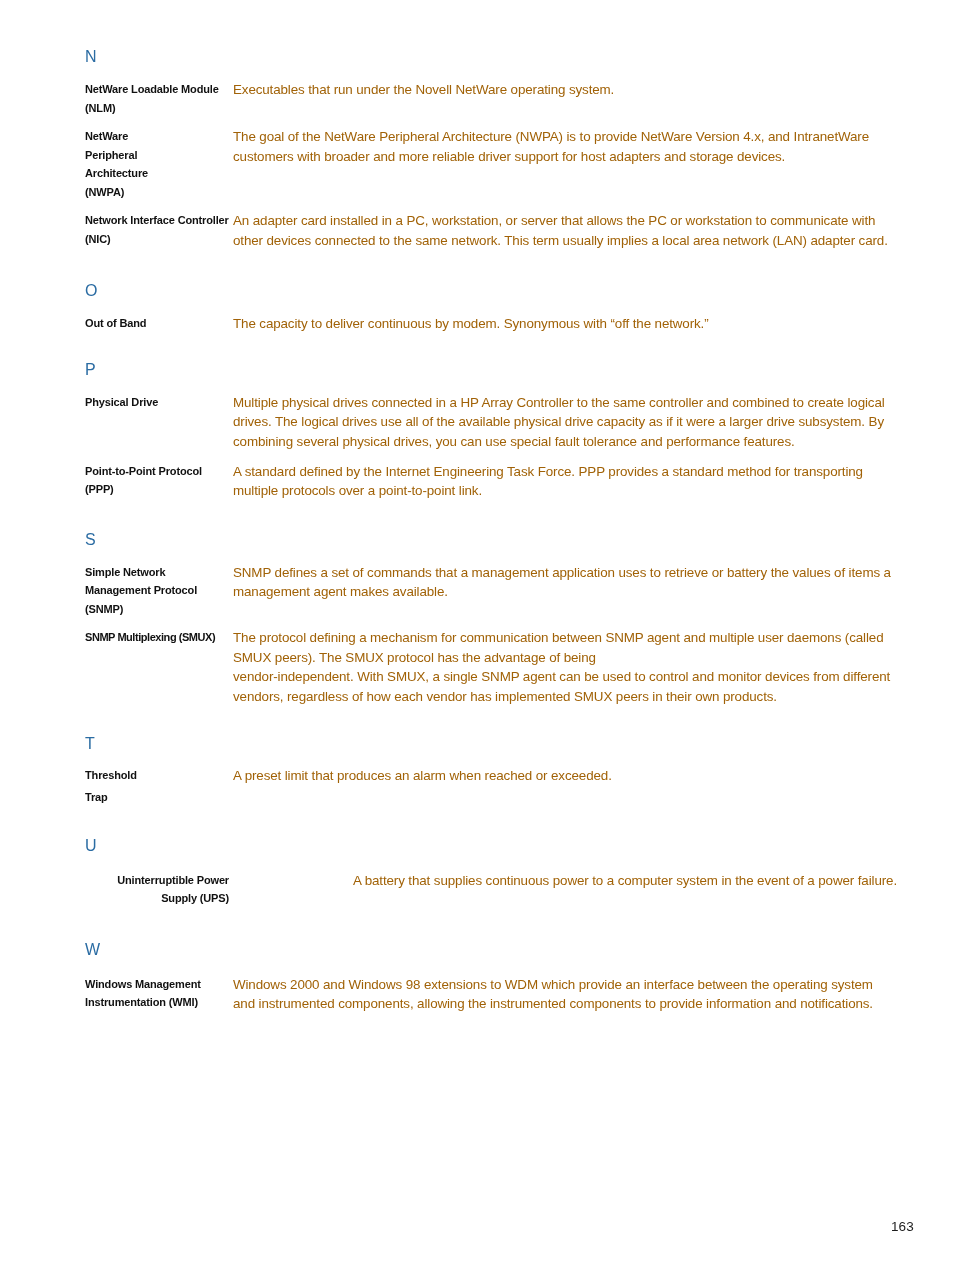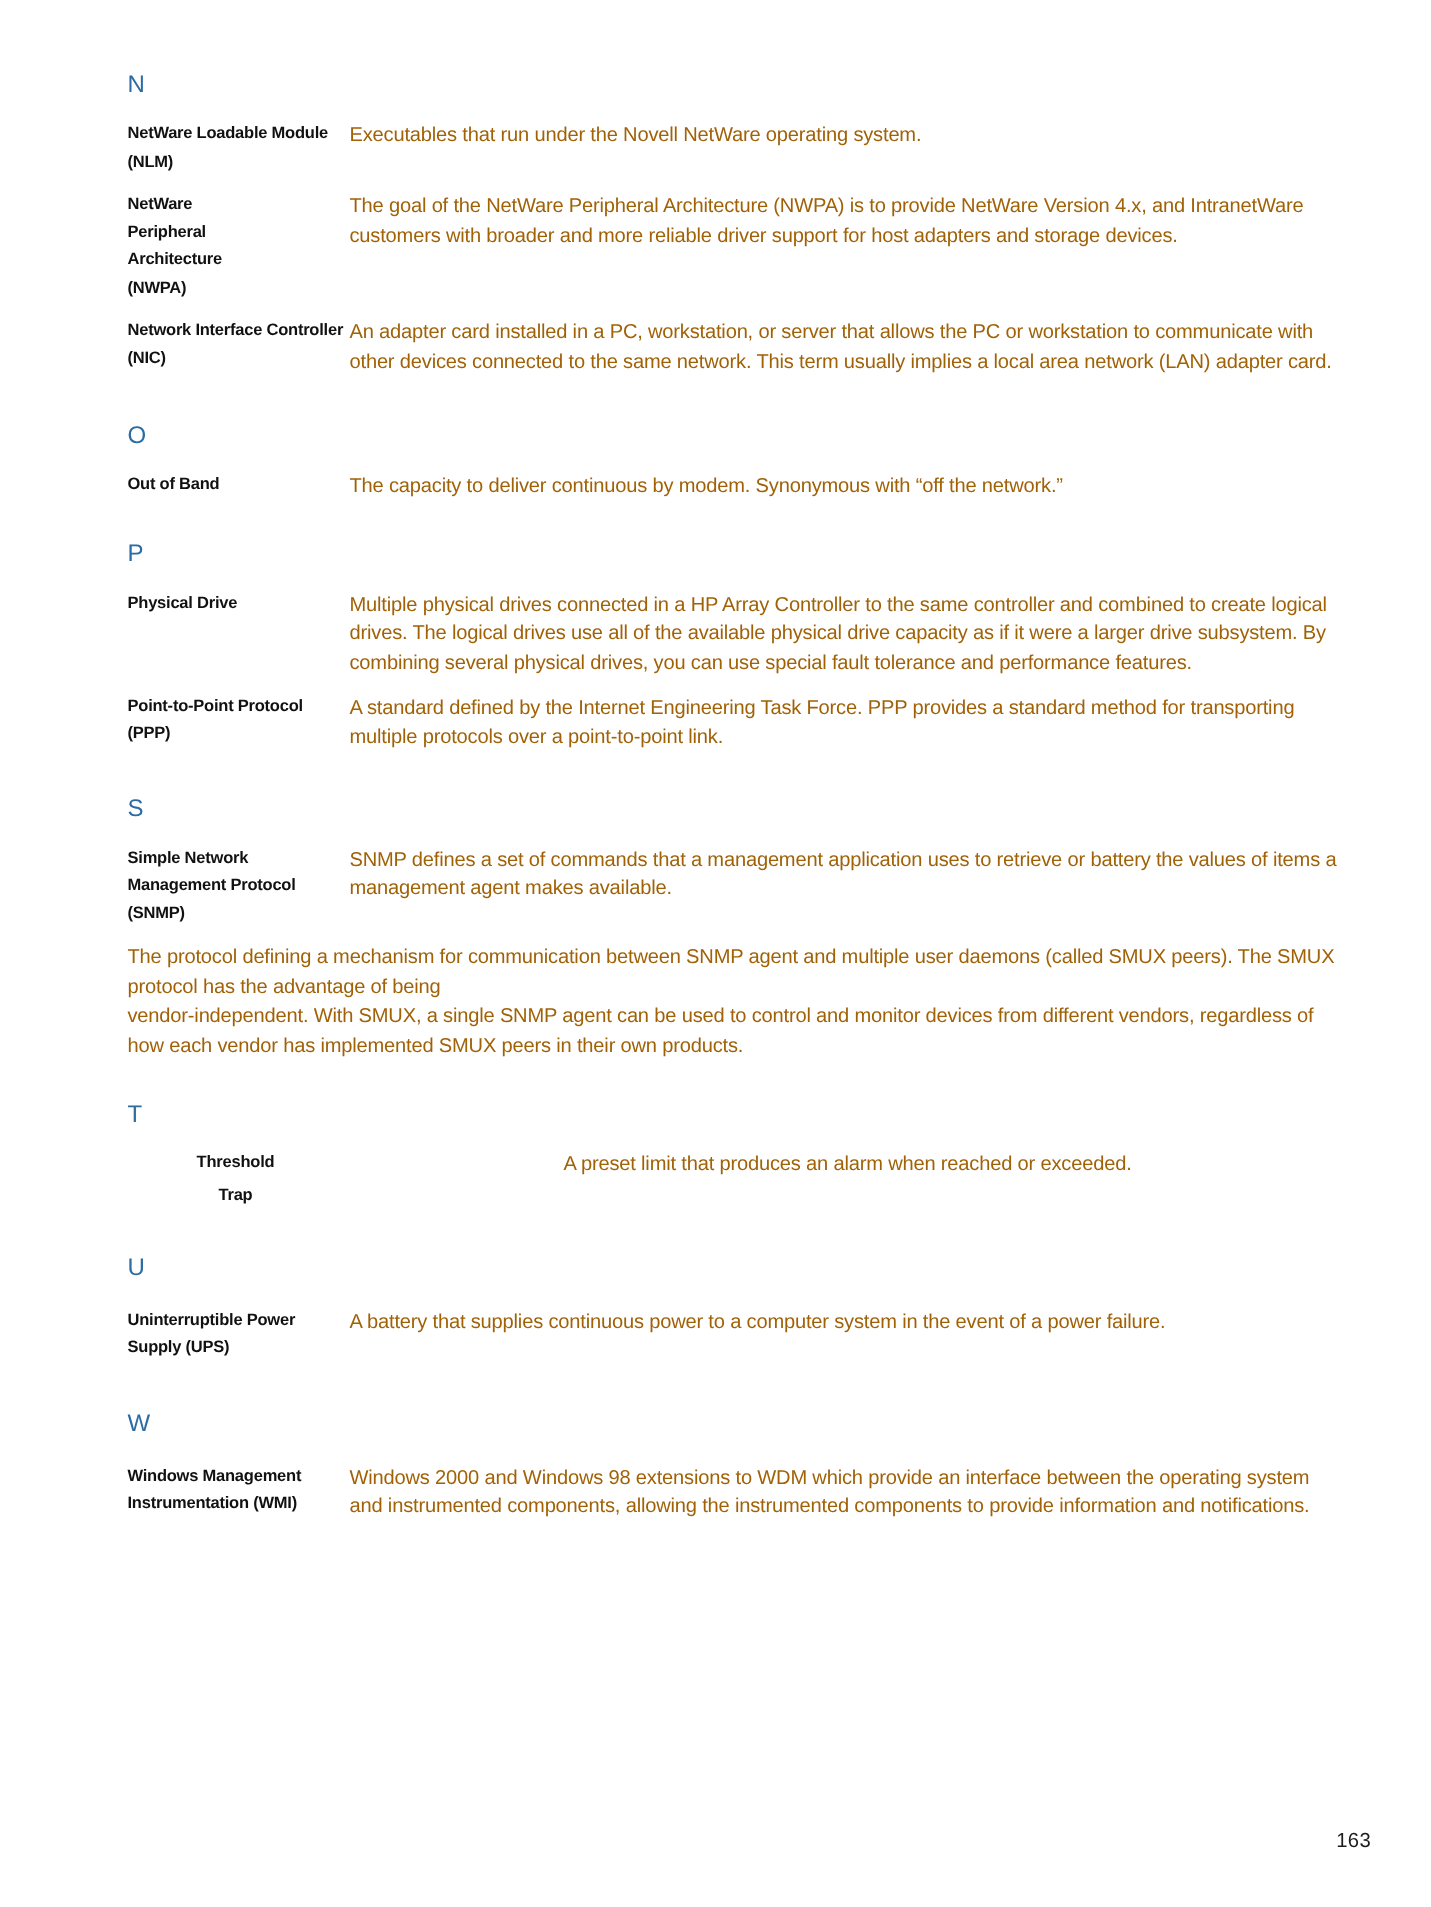--- a/index.html
+++ b/index.html
@@ -93,22 +93,22 @@
     color: #a16207;
     white-space: pre-line;
     letter-spacing: -0.12px;
   }
 
   
   .section[data-letter="N"] .entries { margin-top: 14px; }
   .section[data-letter="O"] .entries { margin-top: 14px; }
   .section[data-letter="P"] .entries { margin-top: 14px; }
   .section[data-letter="S"] .entries { margin-top: 14px; }
-  .section[data-letter="T"] .entries { margin-top: 13px; text-align: center; }
-  .section[data-letter="U"] .entries { margin-top: 16px; }
+  .section[data-letter="T"] .entries { margin-top: 13px; }
+  .section[data-letter="U"] .entries { margin-top: 16px; text-align: right; }
   .section[data-letter="W"] .entries { margin-top: 16px; }
 
   .section[data-letter="N"] { margin-top: 0; }
   .section[data-letter="O"] { margin-top: 32px; }
   .section[data-letter="P"] { margin-top: 27px; }
   .section[data-letter="S"] { margin-top: 30px; }
   .section[data-letter="T"] { margin-top: 28px; }
   .section[data-letter="U"] { margin-top: 30px; }
   .section[data-letter="W"] { margin-top: 33px; }
 
@@ -176,20 +176,21 @@
         </div>
       </div>
       <div class="section" data-letter="S">
         <div class="letter-heading">S</div>
         <div class="entries">
           <div class="entry">
             <div class="term">Simple Network Management Protocol (SNMP)</div>
             <div class="definition">SNMP defines a set of commands that a management application uses to retrieve or battery the values of items a management agent makes available.</div>
           </div>
           <div class="entry">
+            <div class="term narrow-term">SNMP Multiplexing (SMUX)</div>
             <div class="definition">The protocol defining a mechanism for communication between SNMP agent and multiple user daemons (called SMUX peers). The SMUX protocol has the advantage of being
 vendor-independent. With SMUX, a single SNMP agent can be used to control and monitor devices from different vendors, regardless of how each vendor has implemented SMUX peers in their own products.</div>
           </div>
         </div>
       </div>
       <div class="section" data-letter="T">
         <div class="letter-heading">T</div>
         <div class="entries">
           <div class="entry">
             <div class="term">Threshold</div>

